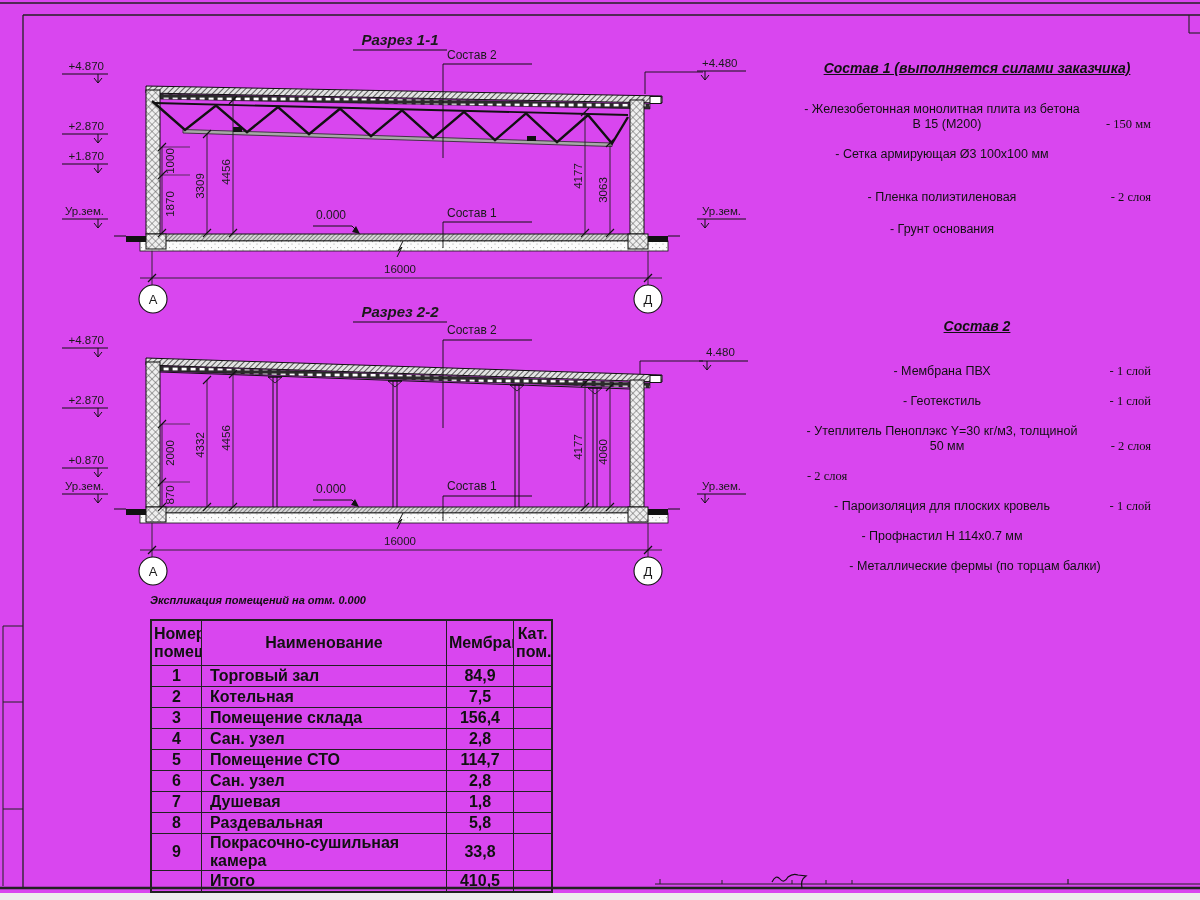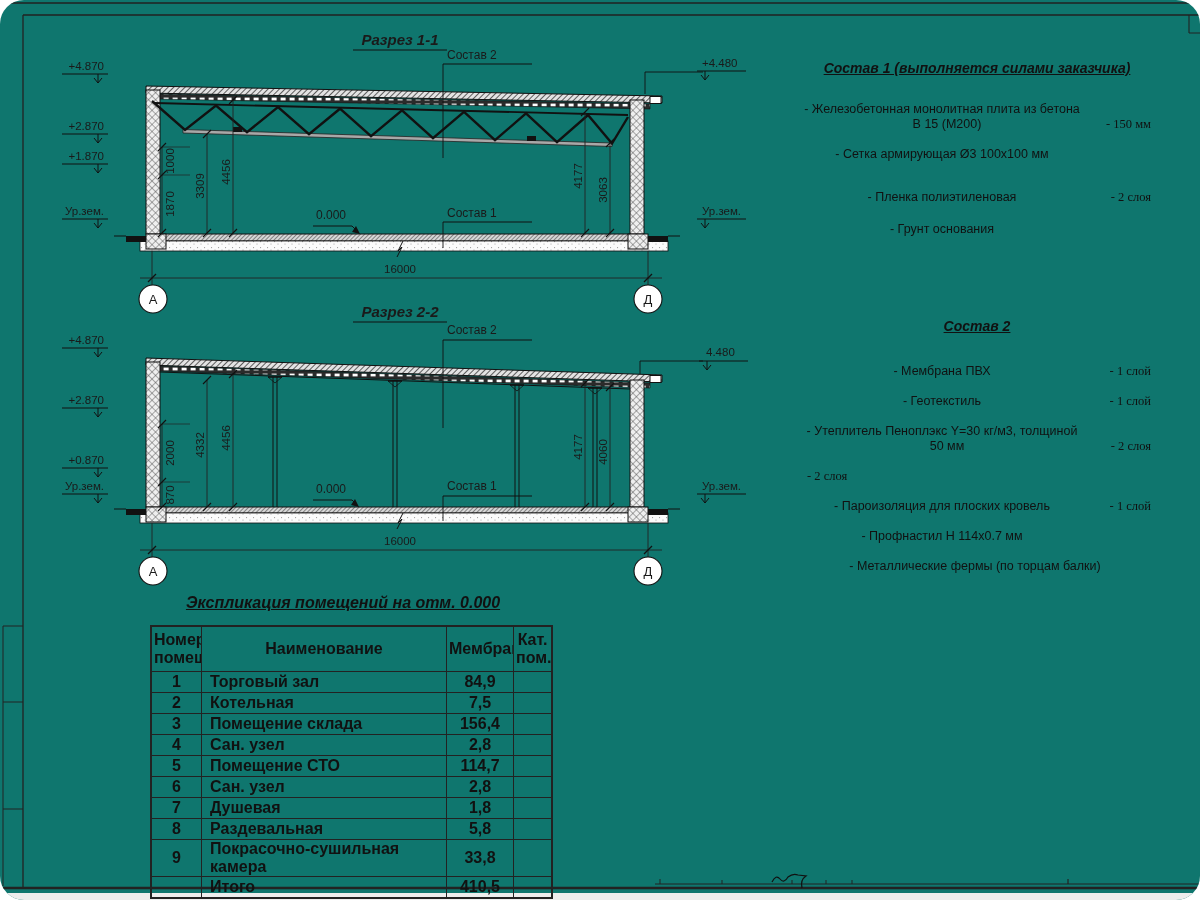--- a/index.html
+++ b/index.html
@@ -1,33 +1,33 @@
 <!DOCTYPE html>
 <html><head>
 <meta charset="utf-8">
 <style>
   html,body{margin:0;padding:0;background:#fff;}
-  .page{position:relative;width:1200px;height:900px;background:#0f766e;overflow:hidden;
-        font-family:"Liberation Sans",sans-serif;color:#111;border-radius:24px;}
+  .page{position:relative;width:1200px;height:900px;background:#d946ef;overflow:hidden;
+        font-family:"Liberation Sans",sans-serif;color:#111;}
   svg text{font-family:"Liberation Sans",sans-serif;fill:#1a1a1a;}
   .t12{font-size:12px;}
   .dim{font-size:11.5px;}
   .elev{font-size:11.5px;}
   .secttl{font-size:15px;font-style:italic;font-weight:bold;}
   .axis{font-size:13px;}
   .blk{position:absolute;}
   .list-title{text-align:center;font-size:14px;font-style:italic;font-weight:bold;
               text-decoration:underline;white-space:nowrap;}
   .items{margin-top:26px;text-align:center;}
   .item{display:flex;justify-content:space-between;align-items:flex-end;margin-bottom:15px;
         font-size:12.5px;line-height:1.2;}
   .item .name{width:268px;padding-left:10px;text-indent:-10px;}
   .item .val{white-space:nowrap;padding-left:4px;font-family:Liberation Serif, serif;}
-  .expl-title{text-align:center;font-size:16px;font-style:italic;font-weight:bold;
-              text-decoration:underline;white-space:nowrap;}
+  .expl-title{text-align:left;font-size:11px;font-style:italic;font-weight:bold;
+              white-space:nowrap;}
   table.rooms{border-collapse:collapse;margin-top:13px;table-layout:fixed;width:386px;}
   table.rooms th,table.rooms td{border:1px solid #222;font-weight:bold;
         font-size:16px;padding:0 2px;overflow:hidden;}
   table.rooms{border:2px solid #222;}
   table.rooms th{height:44px;line-height:1.15;text-align:center;}
   table.rooms td{height:20px;}
   .c-num{width:45px;text-align:center;}
   .c-name{width:240px;text-align:left;}
   table.rooms td.c-name{padding-left:8px;}
   .c-area{width:62px;text-align:center;}

